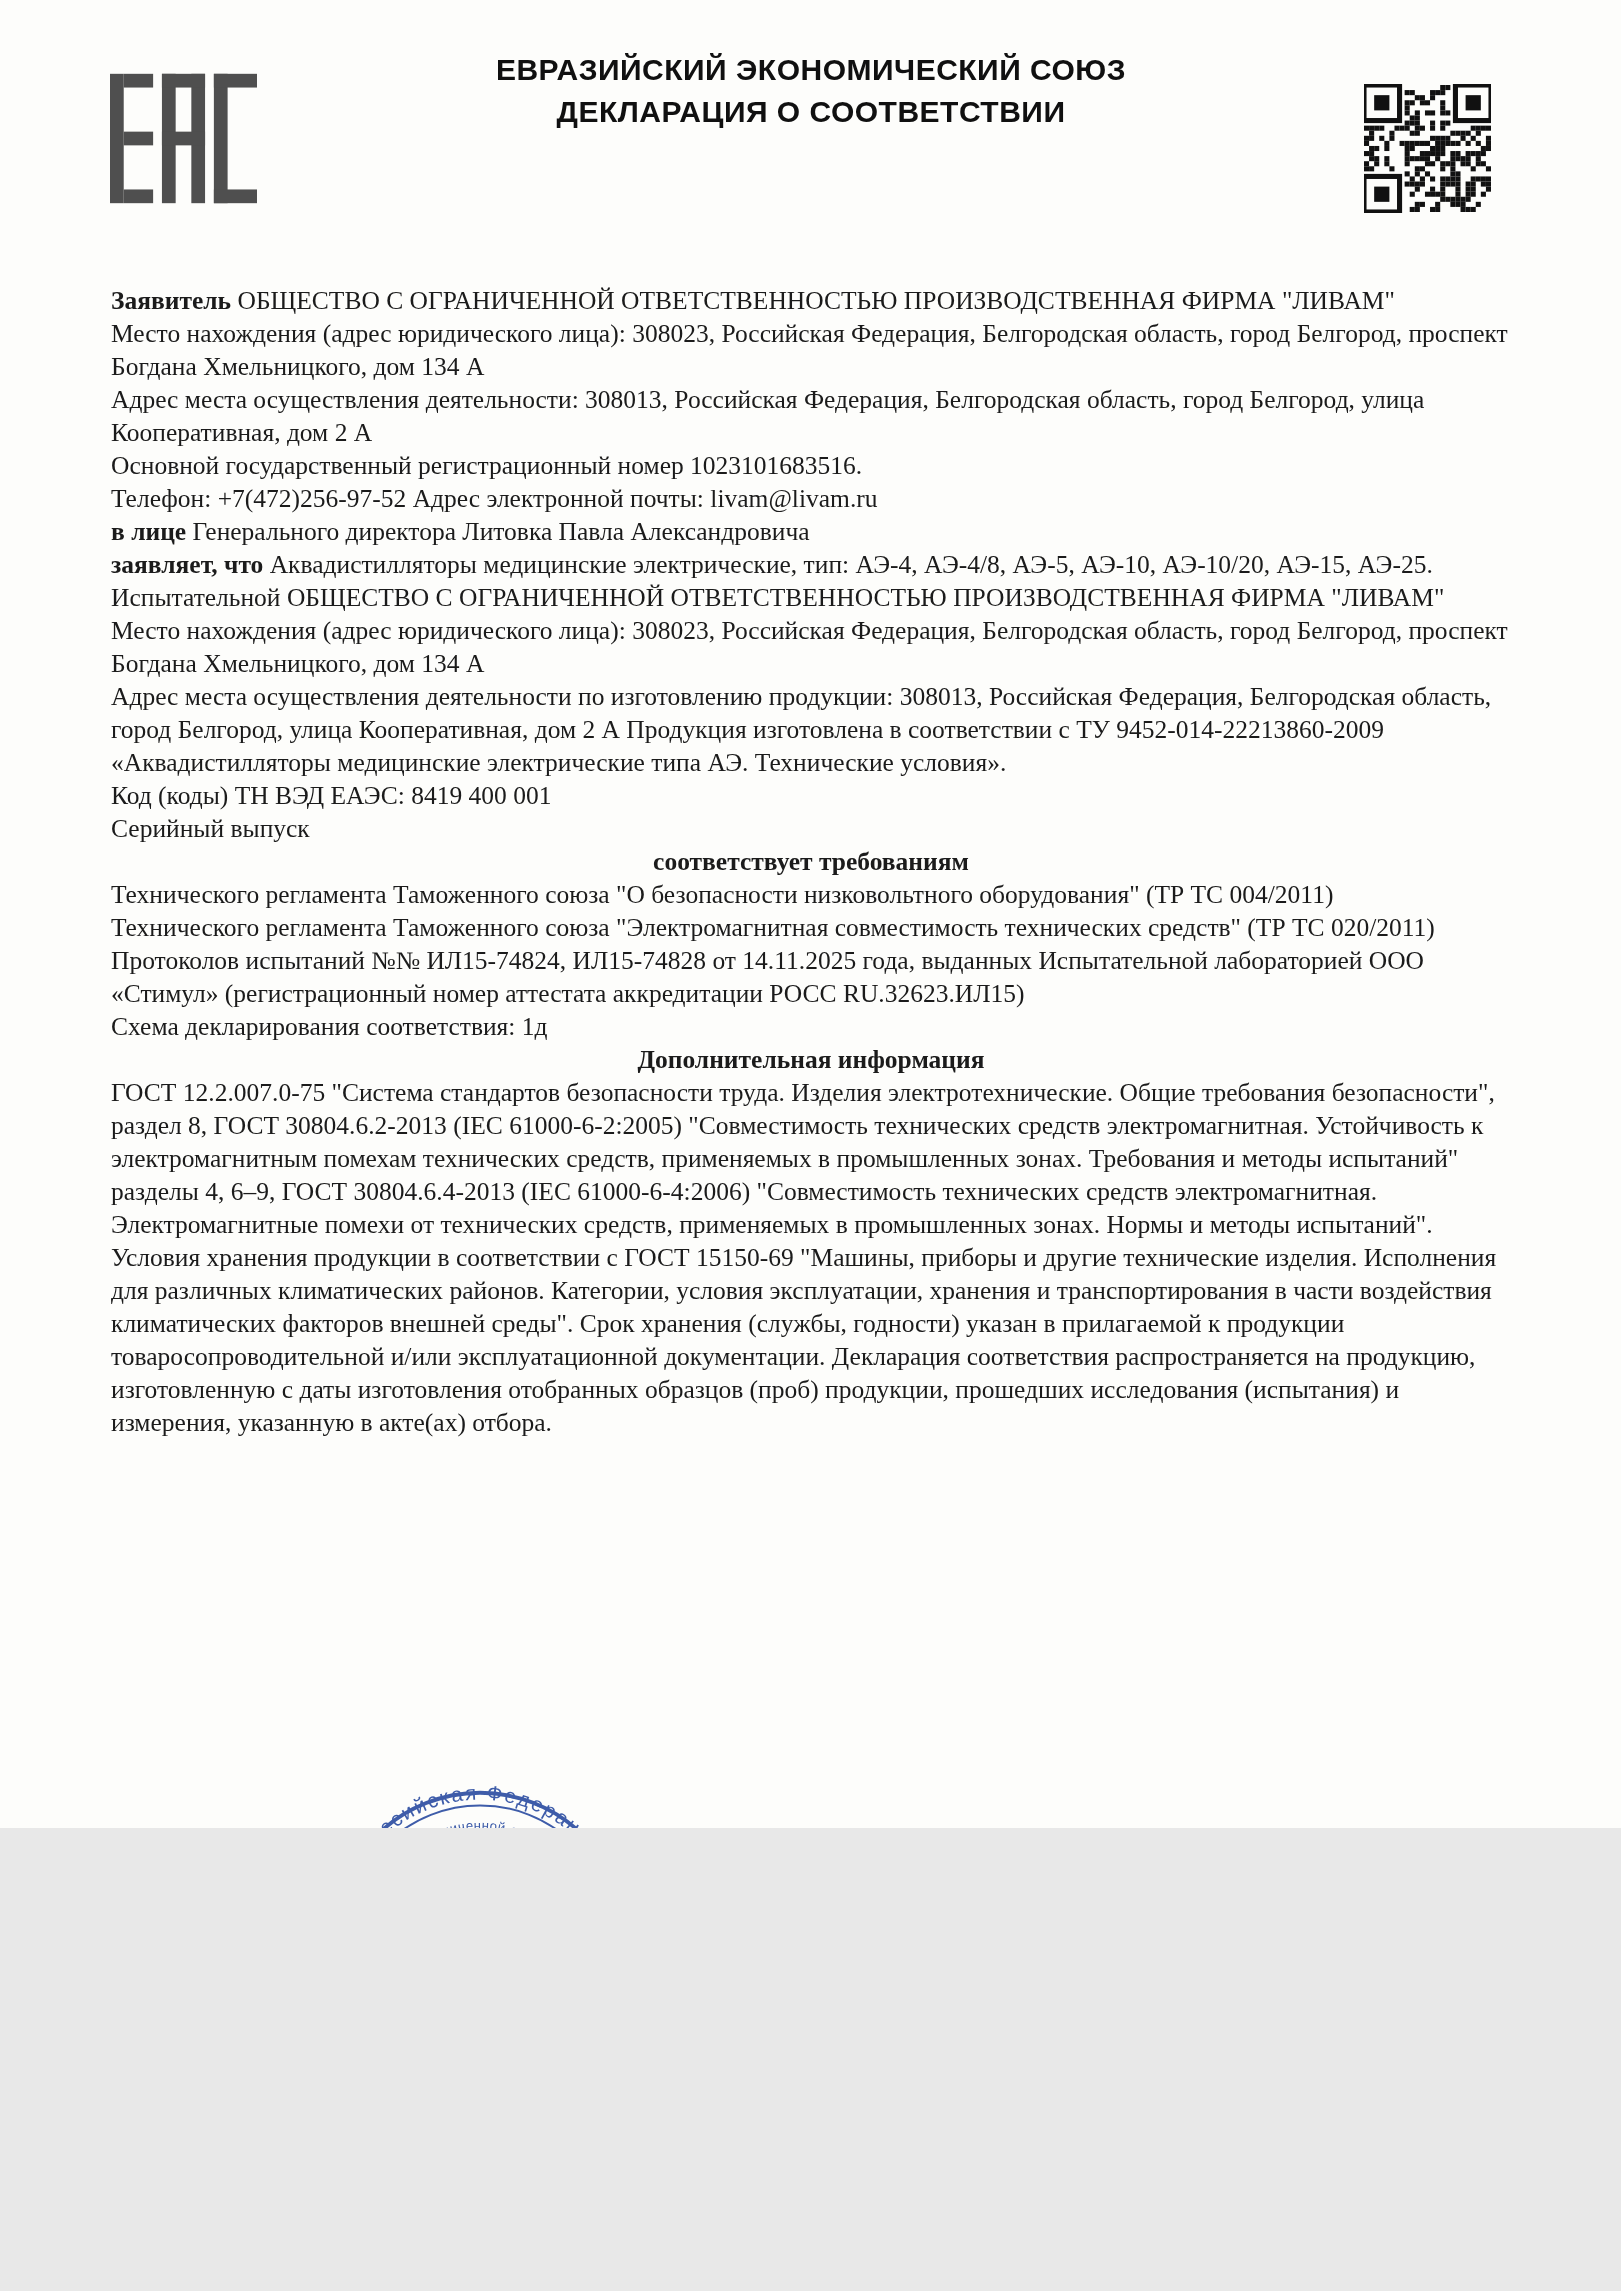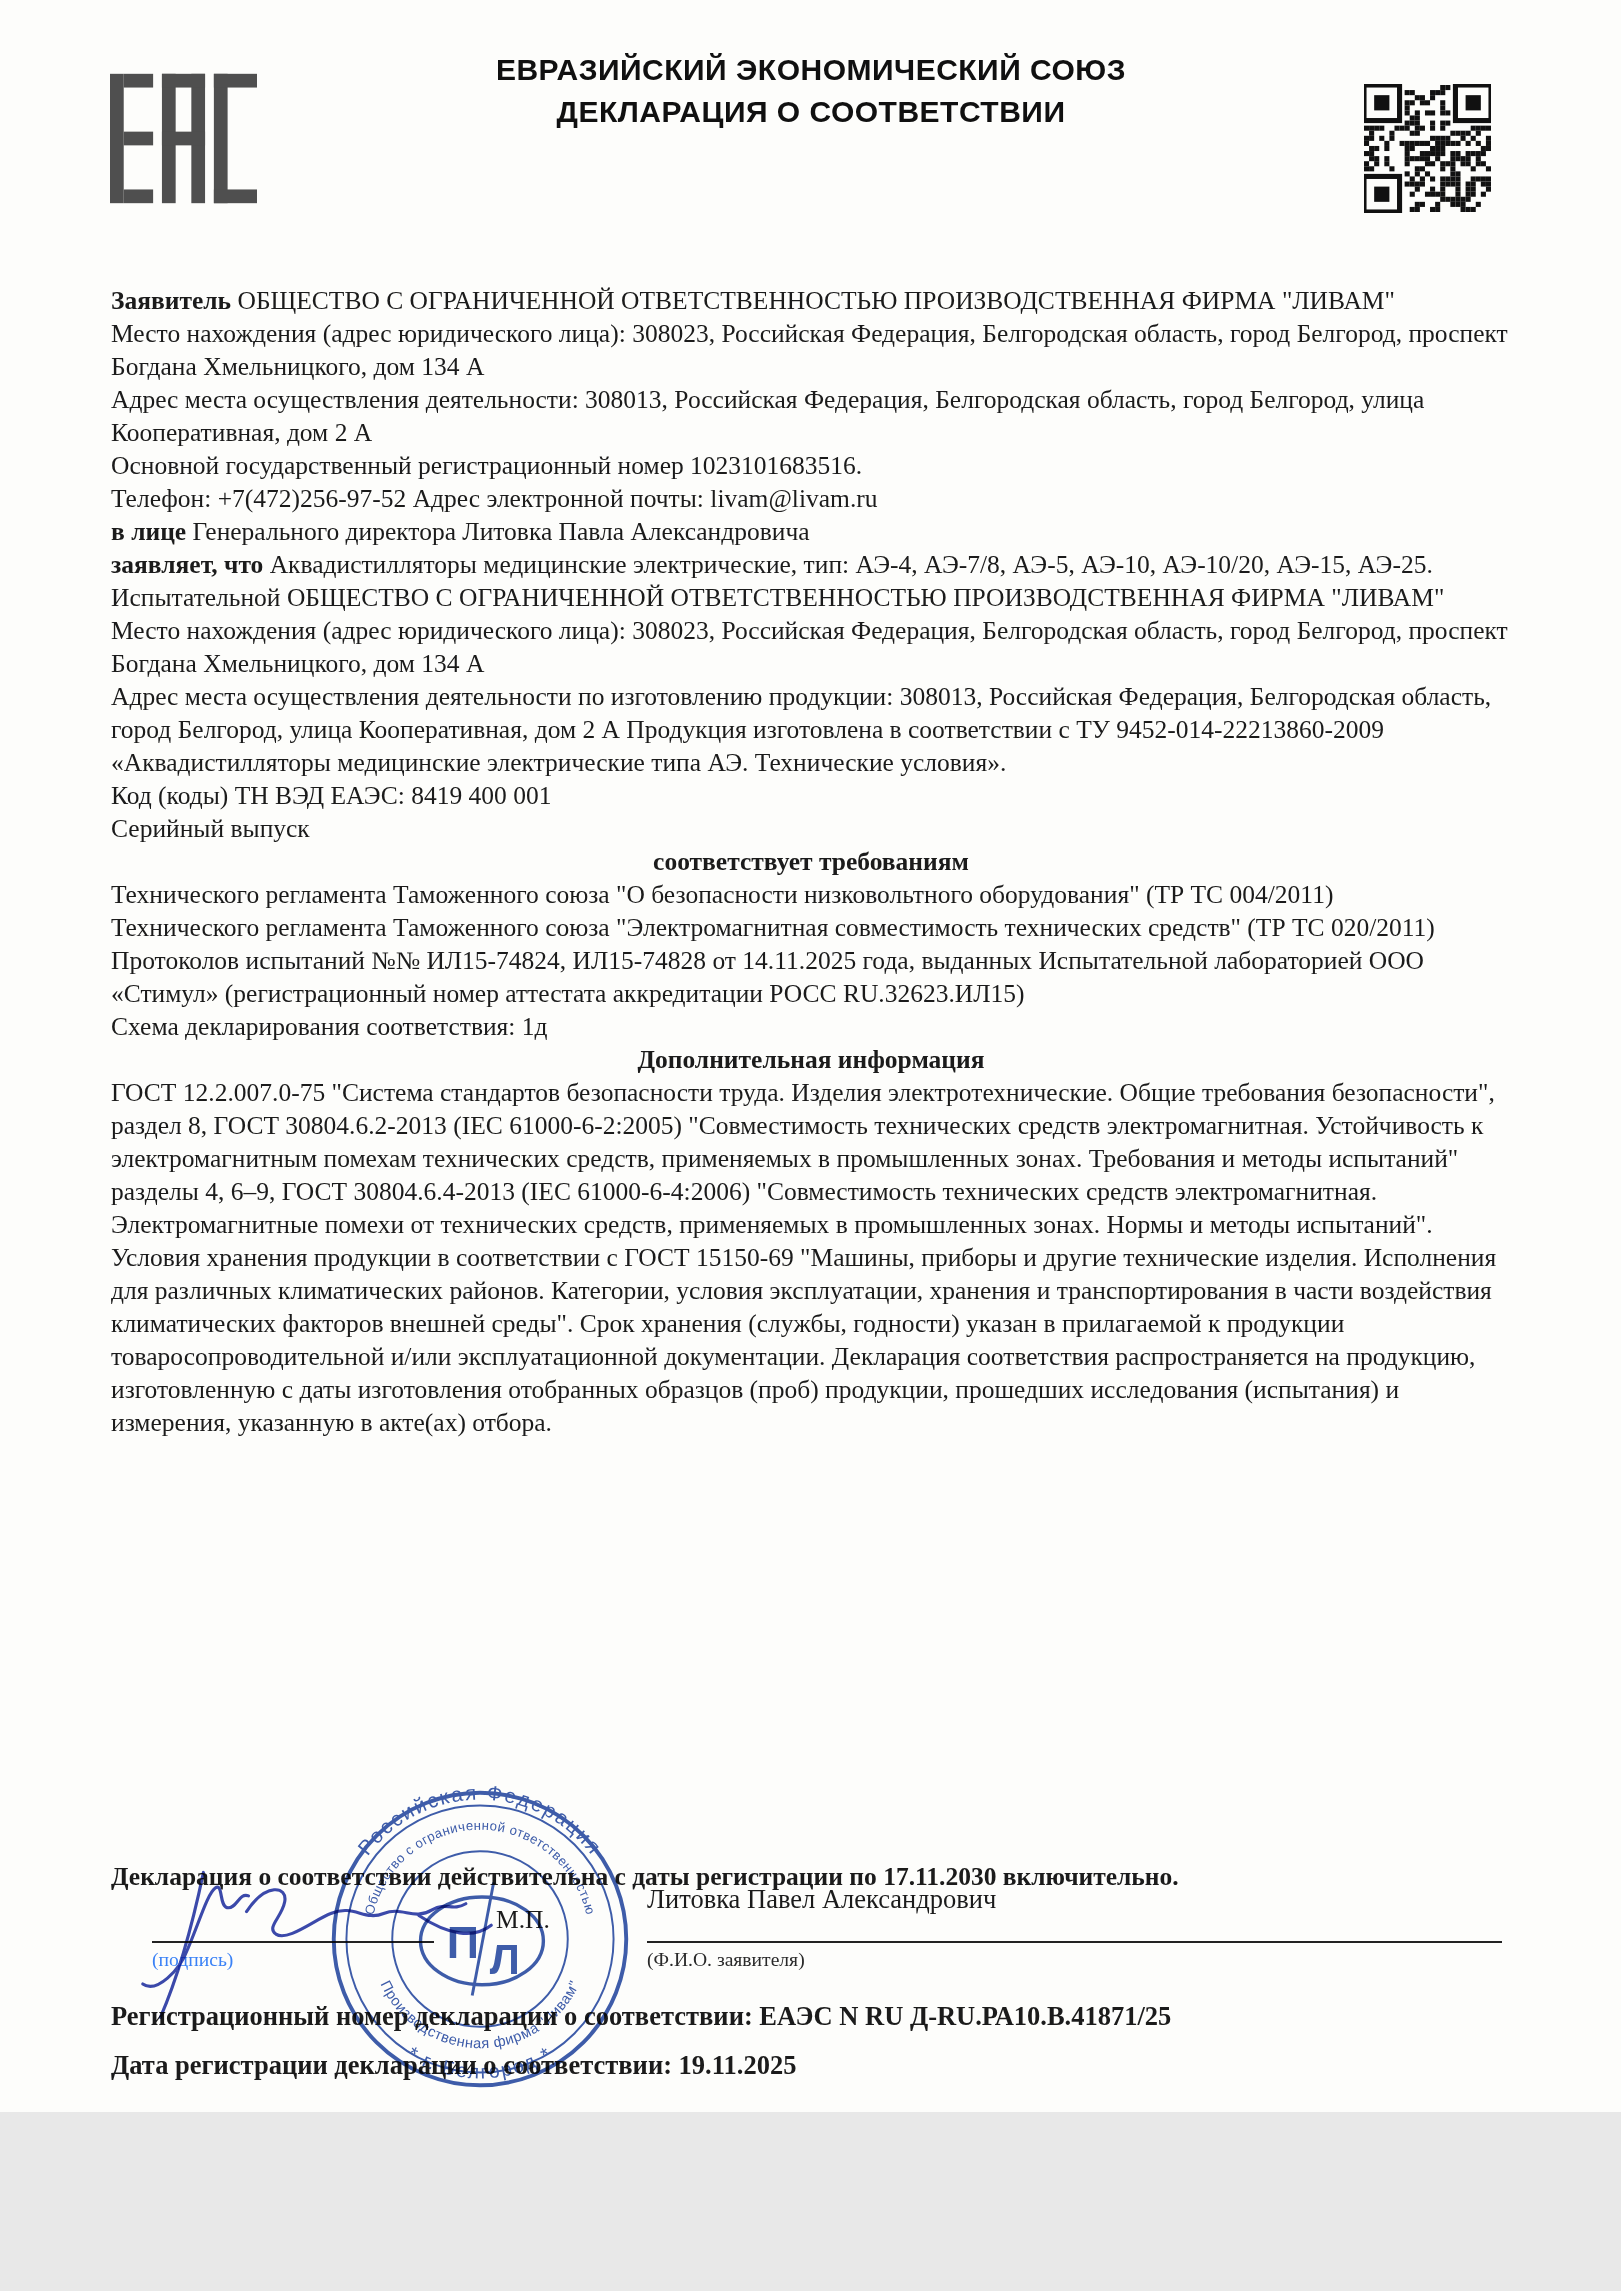--- a/index.html
+++ b/index.html
@@ -1,16 +1,16 @@
 <!DOCTYPE html>
 <html><head>
 <meta charset="utf-8">
 <style>
   html,body{margin:0;padding:0;background:#e8e8e8;}
-  .page{position:relative;width:1621px;height:2112px;background:#fdfdfb;overflow:hidden;
+  .page{position:relative;width:1621px;height:1828px;background:#fdfdfb;overflow:hidden;
         font-family:"Liberation Serif", serif;color:#1b1b1b;}
   .title{position:absolute;left:321px;top:49px;width:980px;text-align:center;
          font-family:"Liberation Sans", sans-serif;font-weight:bold;font-size:30px;
          line-height:42px;letter-spacing:0.5px;color:#101010;}
   .eac{position:absolute;left:110px;top:73px;}
   .qr{position:absolute;left:1364px;top:84px;width:127px;height:129px;}
   .doc{position:absolute;left:111px;top:284px;width:1400px;font-size:25.5px;line-height:33px;}
   .doc p{margin:0;}
   .mt6{margin-top:5.9px;} .mt8{margin-top:7.8px;} .mt10{margin-top:9.8px;} .mt12{margin-top:11.8px;}
   .bold{font-weight:bold;text-align:center;}
@@ -271,21 +271,21 @@
         <rect x="10" y="100" width="15" height="15" fill="#111"></rect>
       </svg></div>
 
   <div class="doc">
     <p><b>Заявитель</b> <span>ОБЩЕСТВО С ОГРАНИЧЕННОЙ ОТВЕТСТВЕННОСТЬЮ ПРОИЗВОДСТВЕННАЯ ФИРМА "ЛИВАМ"</span></p>
     <p><span>Место нахождения (адрес юридического лица): 308023, Российская Федерация, Белгородская область, город Белгород, проспект Богдана Хмельницкого, дом 134 А</span></p>
     <p><span>Адрес места осуществления деятельности: 308013, Российская Федерация, Белгородская область, город Белгород, улица Кооперативная, дом 2 А</span></p>
     <p><span>Основной государственный регистрационный номер 1023101683516.</span></p>
     <p><span>Телефон: +7(472)256-97-52 Адрес электронной почты: livam@livam.ru</span></p>
     <p><b>в лице</b> <span>Генерального директора Литовка Павла Александровича</span></p>
-    <p class="mt12"><b>заявляет, что</b> <span>Аквадистилляторы медицинские электрические, тип: АЭ-4, АЭ-7/8, АЭ-5, АЭ-10, АЭ-10/20, АЭ-15, АЭ-25.</span></p>
+    <p class="mt12"><b>заявляет, что</b> <span>Аквадистилляторы медицинские электрические, тип: АЭ-4, АЭ-4/8, АЭ-5, АЭ-10, АЭ-10/20, АЭ-15, АЭ-25.</span></p>
     <p class="mt6"><span>Испытательной</span> <span>ОБЩЕСТВО С ОГРАНИЧЕННОЙ ОТВЕТСТВЕННОСТЬЮ ПРОИЗВОДСТВЕННАЯ ФИРМА "ЛИВАМ"</span></p>
     <p><span>Место нахождения (адрес юридического лица): 308023, Российская Федерация, Белгородская область, город Белгород, проспект Богдана Хмельницкого, дом 134 А</span></p>
     <p><span>Адрес места осуществления деятельности по изготовлению продукции: 308013, Российская Федерация, Белгородская область, город Белгород, улица Кооперативная, дом 2 А Продукция изготовлена в соответствии с ТУ 9452-014-22213860-2009 «Аквадистилляторы медицинские электрические типа АЭ. Технические условия».</span></p>
     <p class="mt8"><span>Код (коды) ТН ВЭД ЕАЭС: 8419 400 001</span></p>
     <p><span>Серийный выпуск</span></p>
     <p class="mt10 bold">соответствует требованиям</p>
     <p><span>Технического регламента Таможенного союза "О безопасности низковольтного оборудования" (ТР ТС 004/2011)</span></p>
     <p><span>Технического регламента Таможенного союза "Электромагнитная совместимость технических средств" (ТР ТС 020/2011)</span></p>
     <p><span>Протоколов испытаний №№ ИЛ15-74824, ИЛ15-74828 от 14.11.2025 года, выданных Испытательной лабораторией ООО «Стимул» (регистрационный номер аттестата аккредитации РОСС RU.32623.ИЛ15)</span></p>
     <p><span>Схема декларирования соответствия: 1д</span></p>

